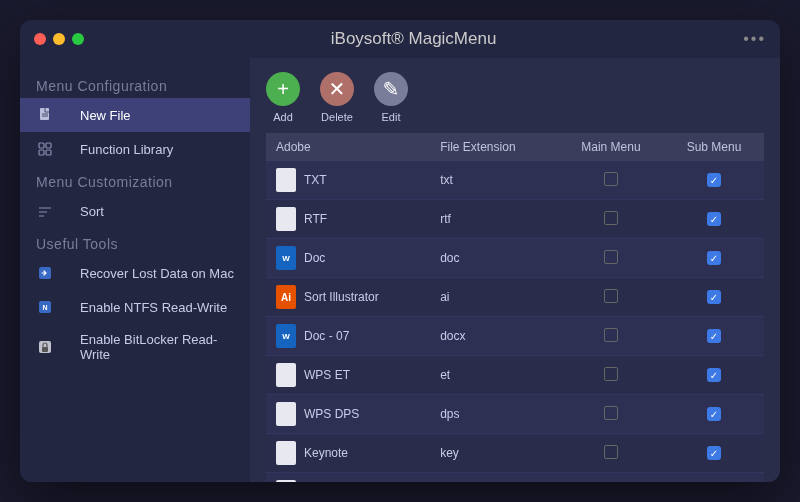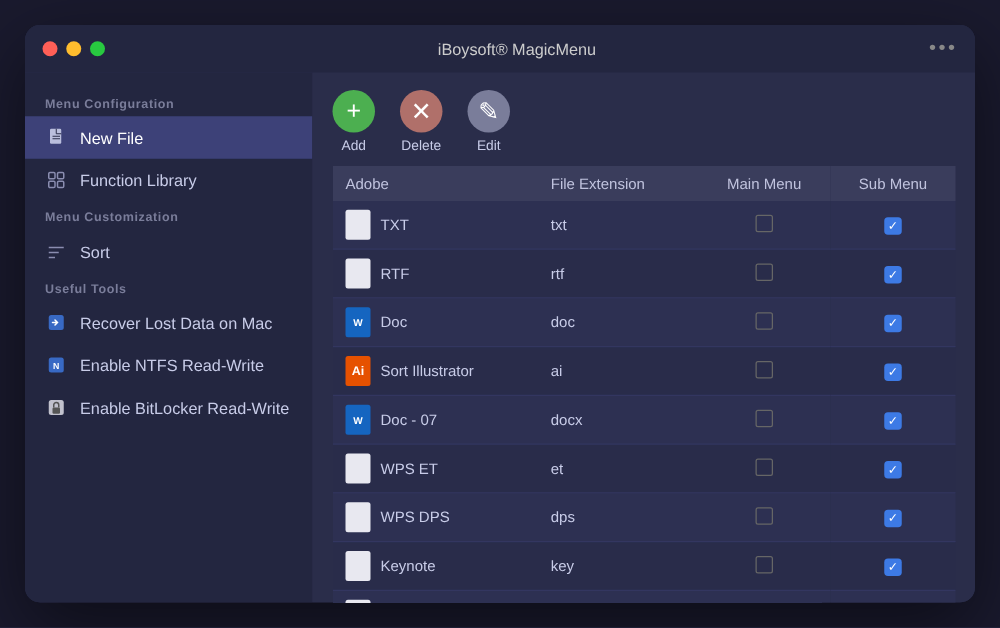--- a/index.html
+++ b/index.html
@@ -39,51 +39,51 @@
       height: 12px;
       border-radius: 50%;
     }
     .tl-red { background: #ff5f57; }
     .tl-yellow { background: #ffbd2e; }
     .tl-green { background: #28c940; }
     .titlebar-title {
       flex: 1;
       text-align: center;
       color: #ccc;
-      font-size: 13px;
+      font-size: 17px;
       font-weight: 500;
     }
     .titlebar-dots {
       color: #888;
       font-size: 16px;
       letter-spacing: 2px;
     }
     .content {
       display: flex;
       flex: 1;
       overflow: hidden;
     }
     .sidebar {
       width: 230px;
       background: #232640;
       padding: 12px 0;
       flex-shrink: 0;
       overflow-y: auto;
     }
     .sidebar-section-label {
-      font-size: 10px;
+      font-size: 14px;
       color: #7a7d9a;
       padding: 8px 16px 4px;
       letter-spacing: 0.5px;
-      font-weight: 700;
+      font-weight: 400;
     }
     .sidebar-item {
       display: flex;
       align-items: center;
-      gap: 10px;
+      gap: 26px;
       padding: 8px 16px;
       cursor: pointer;
       color: #c8cce8;
       font-size: 13px;
       border-radius: 0;
       transition: background 0.15s;
     }
     .sidebar-item.active {
       background: #3d4178;
       color: #fff;

